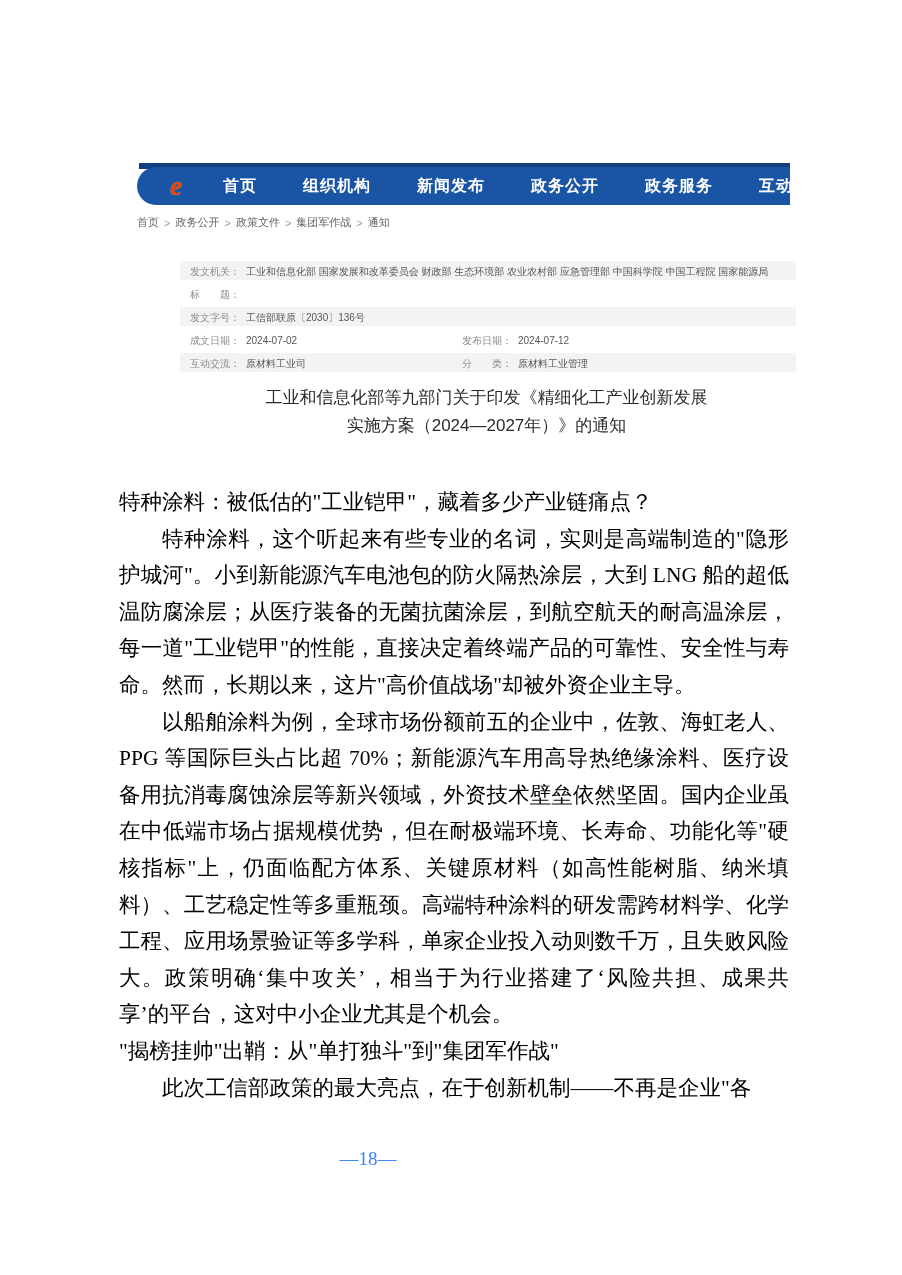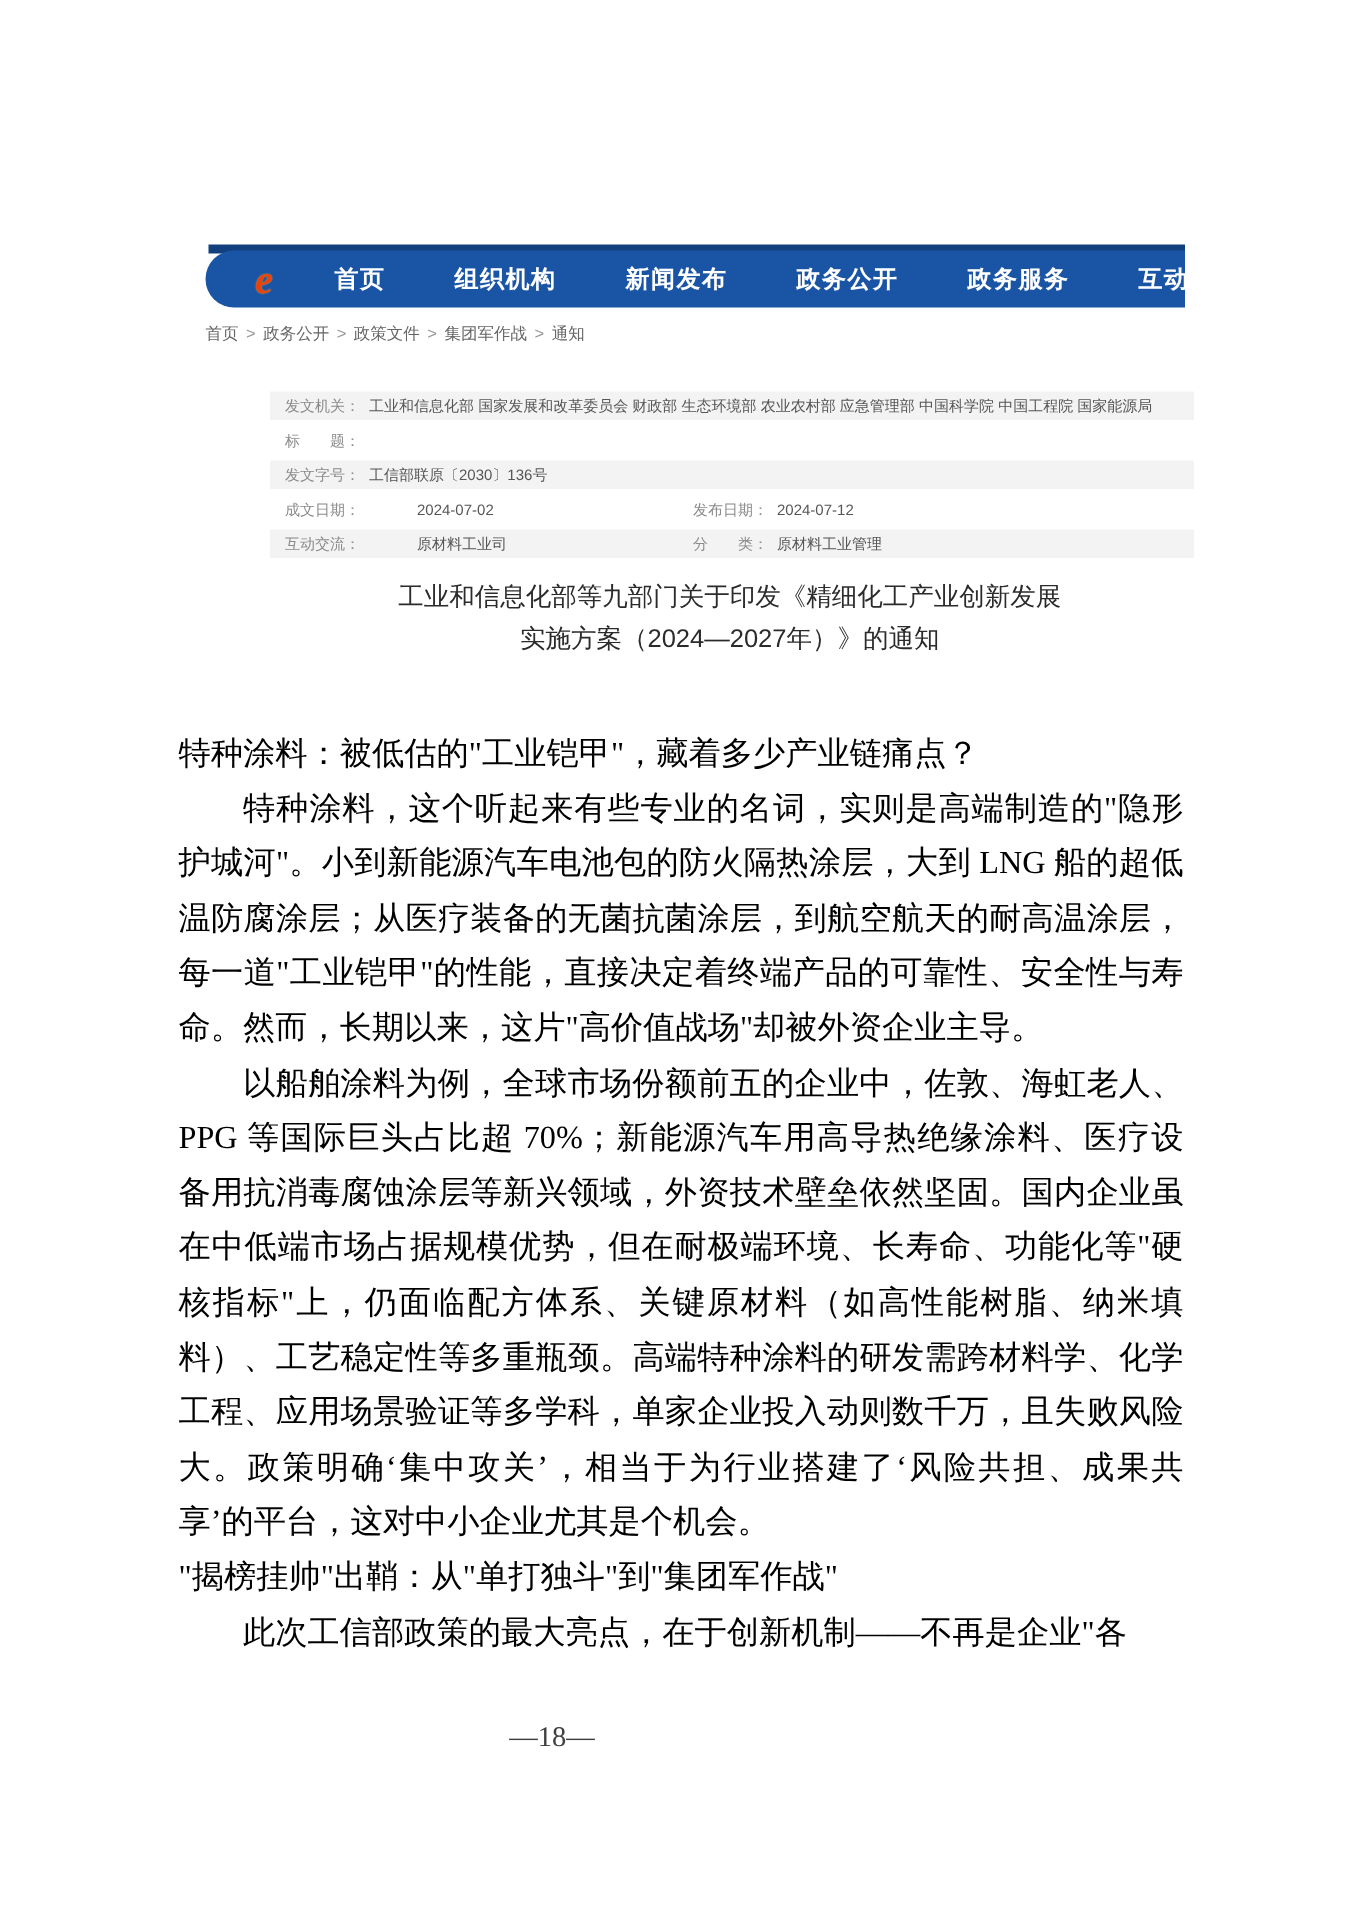--- a/index.html
+++ b/index.html
@@ -38,40 +38,40 @@
   .meta{position:absolute;left:180px;top:261px;width:616px;}
   .meta-row{
     display:flex;align-items:flex-end;min-height:17px;margin-bottom:4px;
     padding:1px 10px;font-size:10px;line-height:15px;
     white-space:nowrap;overflow:hidden;
   }
   .meta-row.alt{background:#f3f3f3;}
   .meta-label{color:#8a8a8a;margin-right:6px;flex:0 0 auto;}
   .meta-value{color:#555555;}
   .pair{display:flex;}
-  .pair.first{flex:0 0 272px;gap:32px;}
+  .pair.first{flex:0 0 272px;}
   
   .doc-title{
     position:absolute;left:180px;top:384px;width:613px;text-align:center;
     font-size:17px;line-height:28px;font-weight:normal;color:#2b2b2b;
   }
   
   .article{
     position:absolute;left:119px;top:484px;width:670px;
     font-family:"Liberation Serif","DejaVu Serif",serif;
     font-size:21.5px;line-height:36.6px;color:#000000;
     text-align:justify;text-justify:inter-ideograph;
   }
   .article p{margin:0;}
   .article .para{text-indent:2em;}
   
   .page-number{
     position:absolute;left:0;top:1148px;width:736px;text-align:center;
     font-family:"Liberation Serif","DejaVu Serif",serif;
-    font-size:19px;color:#404040;
+    font-size:19px;color:#3b82f6;
   }
 </style>
 </head>
 <body>
 
 <div>
 
   <div class="nav-strip"></div>
   <div class="navbar">
     <span class="logo">e</span>

